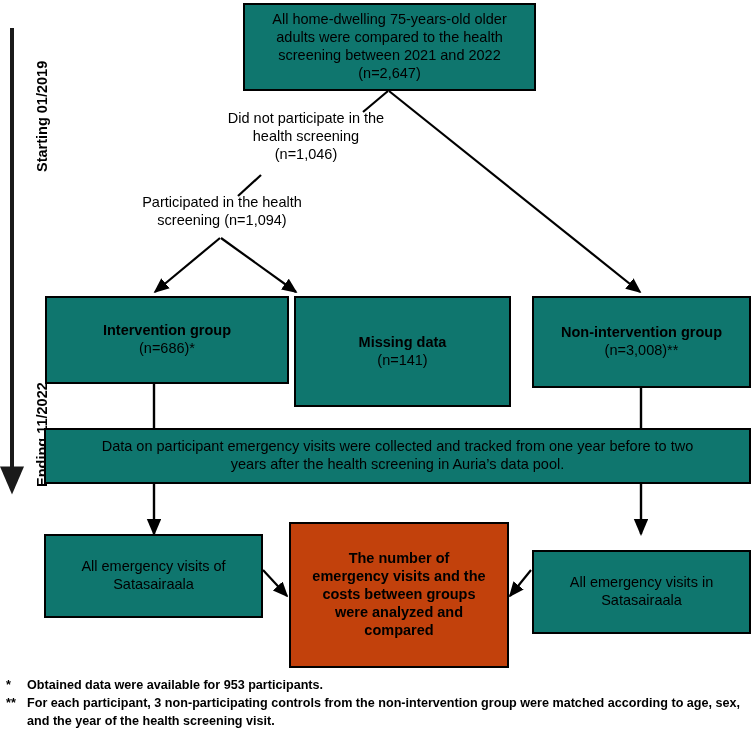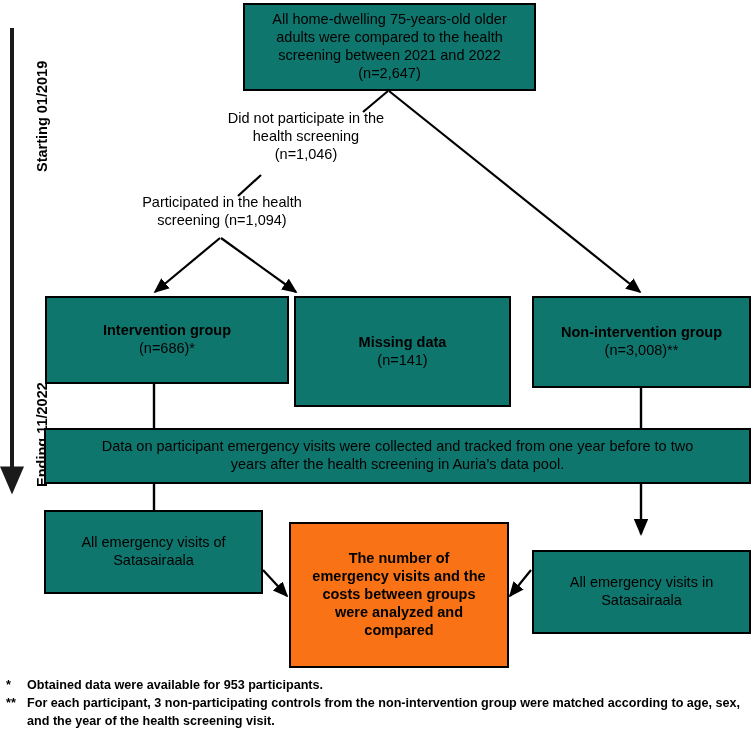--- a/index.html
+++ b/index.html
@@ -31,21 +31,21 @@
     border: 2.5px solid #000000;
     background: #0f766e;
     display: flex;
     align-items: center;
     justify-content: center;
     text-align: center;
     line-height: 1.24;
     font-size: 14.5px;
   }
   .node .inner { width: 100%; padding: 0 6px; box-sizing: border-box; }
-  .node.gray { background: #f97316; font-weight: bold; }
+  .node.gray { background: #c2410c; font-weight: bold; }
   .freetext {
     position: absolute;
     text-align: center;
     line-height: 1.24;
     font-size: 14.5px;
     white-space: pre-line;
   }
   .axis-label {
     position: absolute;
     font-size: 14.5px;
@@ -171,21 +171,21 @@
     </div>
   </div>
 
   <div class="node" style="left: 44px; top: 428px; width: 707px; height: 56px;">
     <div class="inner">
       <div>Data on participant emergency visits were collected and tracked from one year before to two</div>
       <div>years after the health screening in Auria’s data pool.</div>
     </div>
   </div>
 
-  <div class="node" style="left: 44px; top: 510px; width: 219px; height: 84px;">
+  <div class="node" style="left: 44px; top: 534px; width: 219px; height: 84px;">
     <div class="inner">
       <div>All emergency visits of</div>
       <div>Satasairaala</div>
     </div>
   </div>
 
   <div class="node gray" style="left: 289px; top: 522px; width: 220px; height: 146px;">
     <div class="inner">
       <div>The number of</div>
       <div>emergency visits and the</div>

